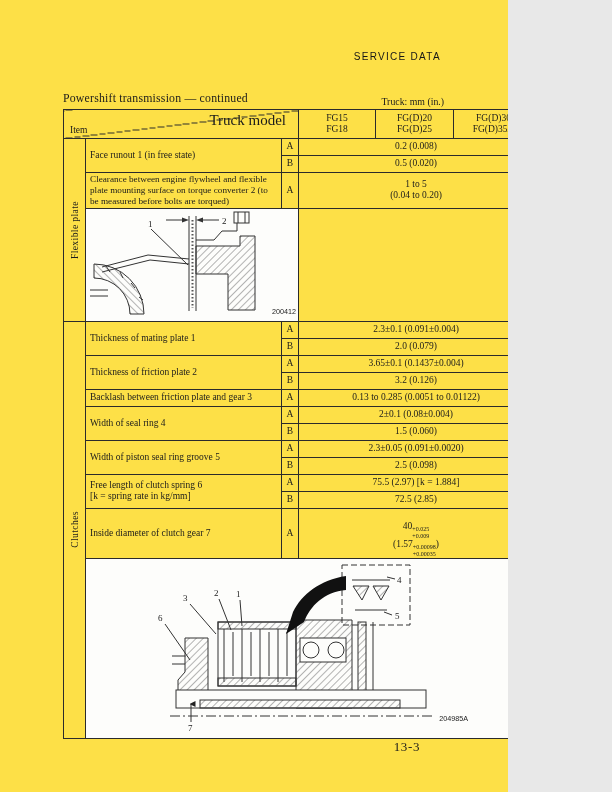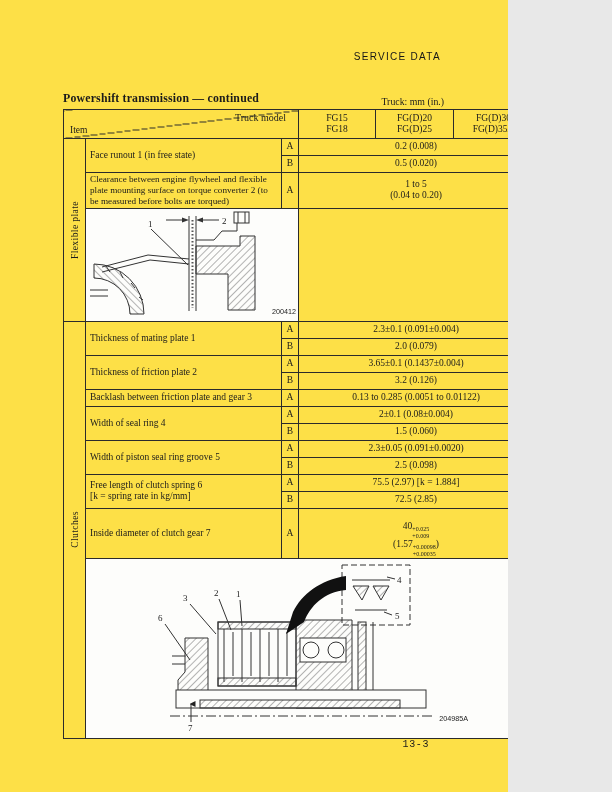--- a/index.html
+++ b/index.html
@@ -20,60 +20,60 @@
     position:absolute;top:83px;right:64px;
     font-size:9.8px;white-space:nowrap;
   }
   .legend .gap{display:inline-block;width:14px;}
   .unit{
     position:absolute;top:96px;right:64px;
     font-size:9.8px;
   }
   .title{
     position:absolute;left:63px;top:91px;
-    font-size:11.8px;font-weight:bold;letter-spacing:0.2px;
+    font-size:11.8px;font-weight:normal;letter-spacing:0.2px;
   }
   table.spec{
     position:absolute;left:63px;top:109px;
     border-collapse:collapse;table-layout:fixed;
     width:470px;
   }
   table.spec td{
     border:1px solid #2b2b2b;
     font-size:9.5px;line-height:1.18;
     padding:1px 4px;
     vertical-align:middle;
     overflow:hidden;
   }
   td.corner{
     position:relative;padding:0;
     background-image:linear-gradient(to bottom right,
       transparent 49.4%, #2b2b2b 49.4%, #2b2b2b 50.8%, transparent 50.8%);
   }
-  td.corner .top{position:absolute;top:2px;right:12px;font-size:10px;}
+  td.corner .top{position:absolute;top:2px;right:12px;font-size:15px;}
   td.corner .bot{position:absolute;bottom:2px;left:6px;font-size:9.5px;margin-top:16px;}
   td.model{ text-align:center;white-space:pre-line;padding:1px 2px; }
   td.side{ padding:0;text-align:center; }
   td.side .vlabel{
     writing-mode:vertical-rl;transform:rotate(180deg);
     margin:0 auto;font-size:9.6px;letter-spacing:0.4px;white-space:nowrap;
   }
   td.item{ text-align:left;padding-left:7px;margin-left:48px; }
   td.grade{ text-align:center;padding:0; }
   td.val{ text-align:center;white-space:pre-line; }
   td.figcell{ padding:0;vertical-align:top;background:#fdfdfb; }
   td.blank{ padding:0; }
   .tol{
     display:inline-flex;flex-direction:column;
     font-size:6px;line-height:1.1;vertical-align:-2px;text-align:left;
   }
   .pgnum{
-    position:absolute;top:739px;right:79px;
-    font-family:Liberation Mono, monospace;
-    font-size:10px;letter-spacing:0.6px;color:#1a1a1a;
+    position:absolute;top:739px;right:88px;
+    font-family:Liberation Serif, serif;
+    font-size:13px;letter-spacing:0.6px;color:#1a1a1a;
   }
   svg text{ font-family:"Liberation Serif", serif; }
   svg text.fignum{ font-family:"Liberation Sans", sans-serif; }
 </style>
 </head>
 <body>
 
 <div class="page">
 
   <div class="hdr-right">SERVICE DATA</div>

